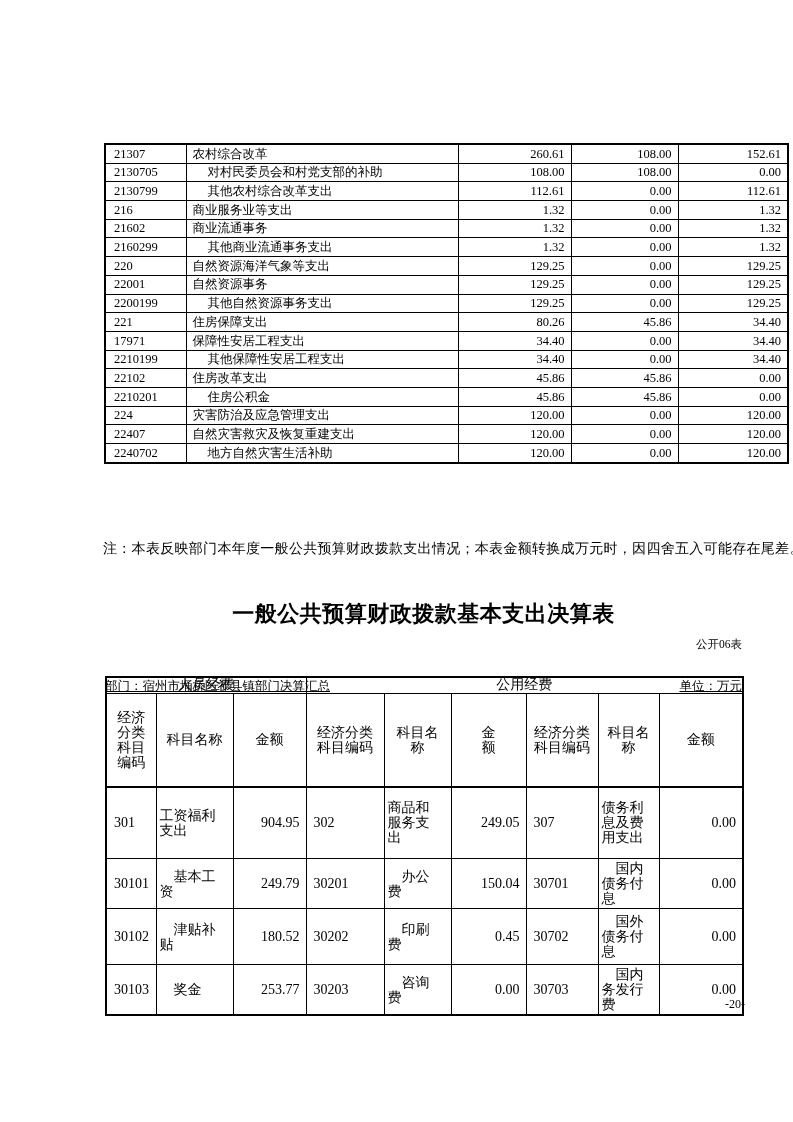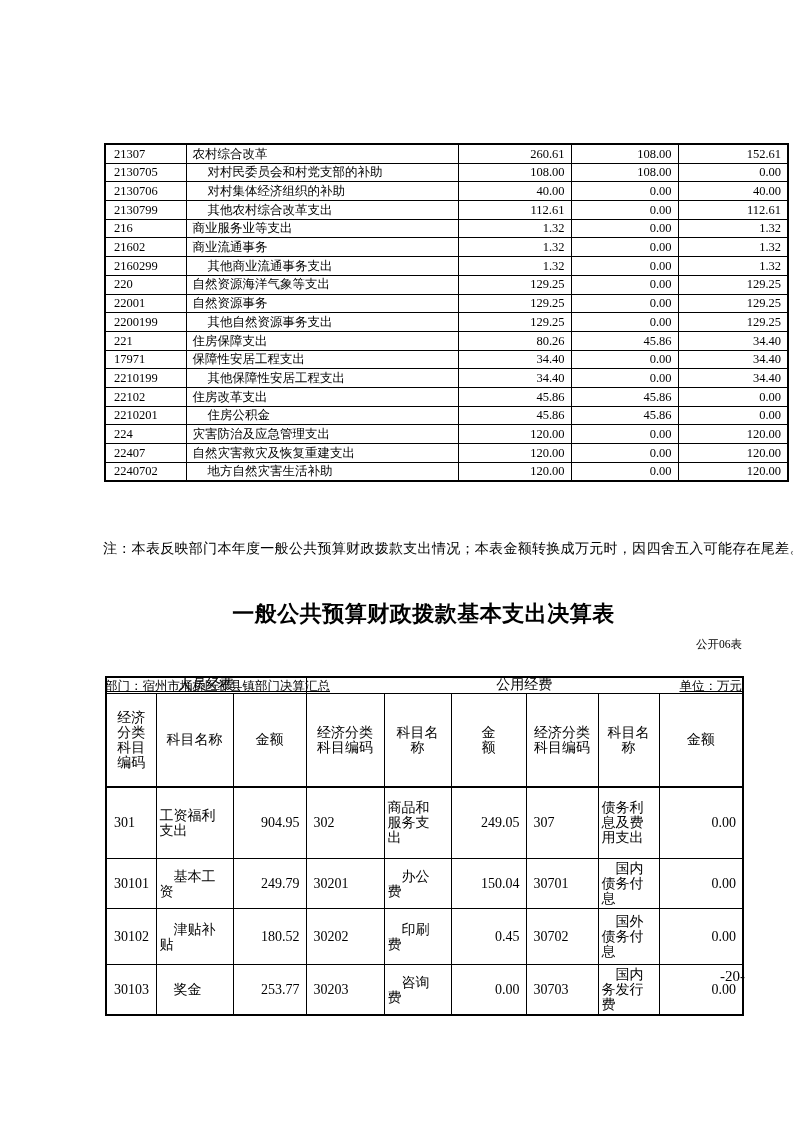--- a/index.html
+++ b/index.html
@@ -31,21 +31,21 @@
   .t2 tr.gh{height:16px;}
   .t2 tr.gh td{text-align:center;line-height:14px;padding:0;}
   .t2 tr.ch{height:74px;}
   .t2 tr.ch th{text-align:center;white-space:pre-line;line-height:15px;
                border-bottom:2px solid #000;padding:16px 2px;}
   .t2 tr.r1{height:72px;} .t2 tr.r2{height:46px;} .t2 tr.r3{height:56px;} .t2 tr.r4{height:46px;}
   .t2 td.code{text-align:left;padding:0 4px 0 7px;white-space:nowrap;}
   .t2 td.name{text-align:left;white-space:pre-line;line-height:15px;padding:2px 3px;}
   .t2 td.num{text-align:right;padding:0 6px 0 2px;white-space:nowrap;}
   
-  .pgnum{position:absolute;left:105px;top:968px;width:640px;text-align:right;font-size:15px;}
+  .pgnum{position:absolute;left:105px;top:997px;width:640px;text-align:right;font-size:12px;}
 </style>
 </head>
 <body>
 
 <div class="page">
 
   <table class="t1">
     <colgroup>
         <col style="width:81px">
         <col style="width:272px">
@@ -60,27 +60,20 @@
           <td class="num">260.61</td>
           <td class="num">108.00</td>
           <td class="num">152.61</td>
         </tr>
       <tr>
           <td class="code">2130705</td>
           <td class="name ind">对村民委员会和村党支部的补助</td>
           <td class="num">108.00</td>
           <td class="num">108.00</td>
           <td class="num">0.00</td>
-        </tr>
-      <tr>
-          <td class="code">2130706</td>
-          <td class="name ind">对村集体经济组织的补助</td>
-          <td class="num">40.00</td>
-          <td class="num">0.00</td>
-          <td class="num">40.00</td>
         </tr>
       <tr>
           <td class="code">2130799</td>
           <td class="name ind">其他农村综合改革支出</td>
           <td class="num">112.61</td>
           <td class="num">0.00</td>
           <td class="num">112.61</td>
         </tr>
       <tr>
           <td class="code">216</td>

